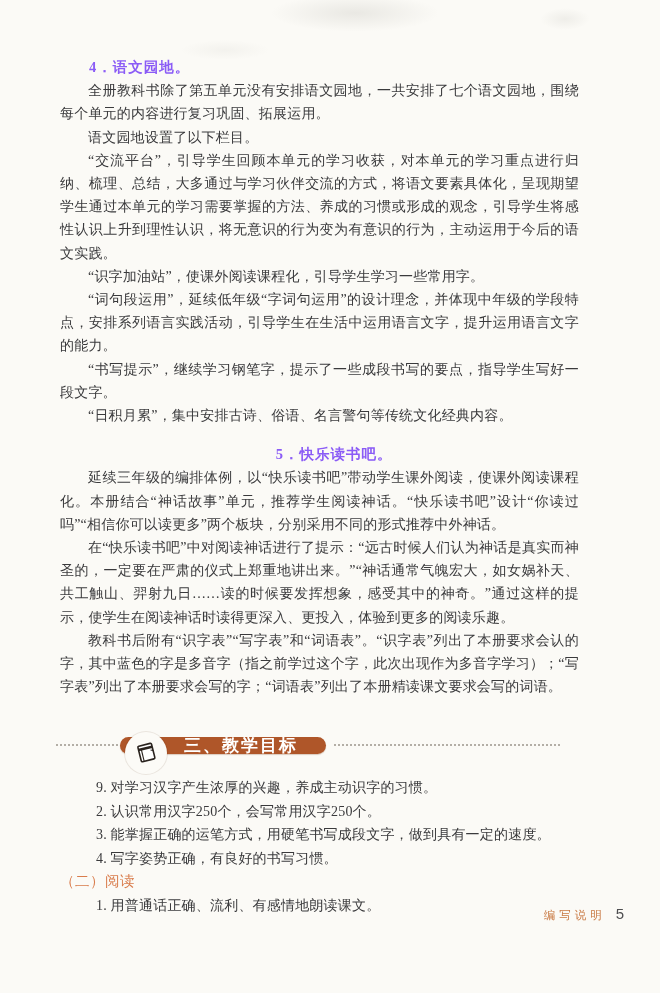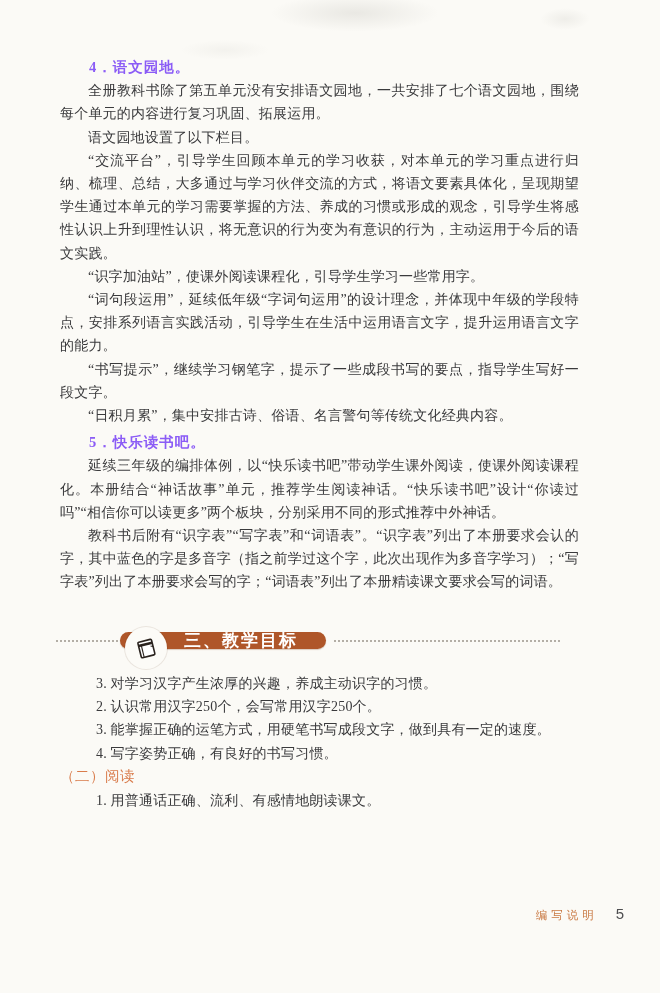--- a/index.html
+++ b/index.html
@@ -17,21 +17,21 @@
   .smudge.s3{left:180px;top:40px;width:90px;height:20px;background:radial-gradient(ellipse at center,rgba(150,148,138,.08),rgba(150,148,138,0) 70%);}
 
   .content{position:absolute;left:60px;top:56px;width:519px;}
 
   .sec-heading{
     margin:0;
     font-size:14.5px;line-height:23.2px;
     color:#8b5cf6;font-weight:bold;
     text-indent:2em;letter-spacing:1px;
   }
-  .sec-heading.spaced{margin-top:4px;}
+  .sec-heading.spaced{margin-top:16px;text-align:center;}
 
   .para{
     margin:0;
     font-size:14px;line-height:23.2px;
     text-indent:2em;text-align:justify;
     letter-spacing:.2px;
   }
 
   .banner{
     display:flex;align-items:center;
@@ -74,21 +74,21 @@
   }
   .obj-label.second{margin-top:0;}
   .obj-list{list-style:none;margin:0;padding:0 0 0 36px;}
   .obj-list li{
     font-size:14px;line-height:23.4px;
     text-align:justify;letter-spacing:.2px;
   }
 
   .page-footer{
     position:absolute;top:905px;right:36px;
-    display:flex;align-items:baseline;gap:18px;justify-content:space-between;
+    display:flex;align-items:baseline;gap:10px;justify-content:space-between;
   }
   .footer-label{
     color:#c97a44;
     font-family:"Liberation Sans","DejaVu Sans",sans-serif;
     font-size:11.5px;letter-spacing:4px;
   }
   .page-num{
     color:#4e4e50;
     font-family:"Liberation Sans","DejaVu Sans",sans-serif;
     font-size:15px;
@@ -110,20 +110,21 @@
     <p class="para">“交流平台”，引导学生回顾本单元的学习收获，对本单元的学习重点进行归纳、梳理、总结，大多通过与学习伙伴交流的方式，将语文要素具体化，呈现期望学生通过本单元的学习需要掌握的方法、养成的习惯或形成的观念，引导学生将感性认识上升到理性认识，将无意识的行为变为有意识的行为，主动运用于今后的语文实践。</p>
     <p class="para">“识字加油站”，使课外阅读课程化，引导学生学习一些常用字。</p>
     <p class="para">“词句段运用”，延续低年级“字词句运用”的设计理念，并体现中年级的学段特点，安排系列语言实践活动，引导学生在生活中运用语言文字，提升运用语言文字的能力。</p>
     <p class="para">“书写提示”，继续学习钢笔字，提示了一些成段书写的要点，指导学生写好一段文字。</p>
     <p class="para">“日积月累”，集中安排古诗、俗语、名言警句等传统文化经典内容。</p>
   </section>
 
   <section>
     <h3 class="sec-heading spaced">5．快乐读书吧。</h3>
     <p class="para">延续三年级的编排体例，以“快乐读书吧”带动学生课外阅读，使课外阅读课程化。本册结合“神话故事”单元，推荐学生阅读神话。“快乐读书吧”设计“你读过吗”“相信你可以读更多”两个板块，分别采用不同的形式推荐中外神话。</p>
+    <p class="para">在“快乐读书吧”中对阅读神话进行了提示：“远古时候人们认为神话是真实而神圣的，一定要在严肃的仪式上郑重地讲出来。”“神话通常气魄宏大，如女娲补天、共工触山、羿射九日……读的时候要发挥想象，感受其中的神奇。”通过这样的提示，使学生在阅读神话时读得更深入、更投入，体验到更多的阅读乐趣。</p>
   </section>
 
   <section>
     <p class="para">教科书后附有“识字表”“写字表”和“词语表”。“识字表”列出了本册要求会认的字，其中蓝色的字是多音字（指之前学过这个字，此次出现作为多音字学习）；“写字表”列出了本册要求会写的字；“词语表”列出了本册精读课文要求会写的词语。</p>
   </section>
 
   <div class="banner">
     <span class="dotline left"></span>
     <div class="pill">
       <span class="pill-circle">
@@ -136,21 +137,21 @@
           </g>
         </svg>
       </span>
       <span class="pill-text">三、教学目标</span>
     </div>
     <span class="dotline right"></span>
   </div>
 
   <section>
     <ul class="obj-list">
-      <li>3. 对学习汉字产生浓厚的兴趣，养成主动识字的习惯。</li>
+      <li>9. 对学习汉字产生浓厚的兴趣，养成主动识字的习惯。</li>
       <li>2. 认识常用汉字250个，会写常用汉字250个。</li>
       <li>3. 能掌握正确的运笔方式，用硬笔书写成段文字，做到具有一定的速度。</li>
       <li>4. 写字姿势正确，有良好的书写习惯。</li>
     </ul>
     <h4 class="obj-label second">（二）阅读</h4>
     <ul class="obj-list">
       <li>1. 用普通话正确、流利、有感情地朗读课文。</li>
     </ul>
   </section>
 

